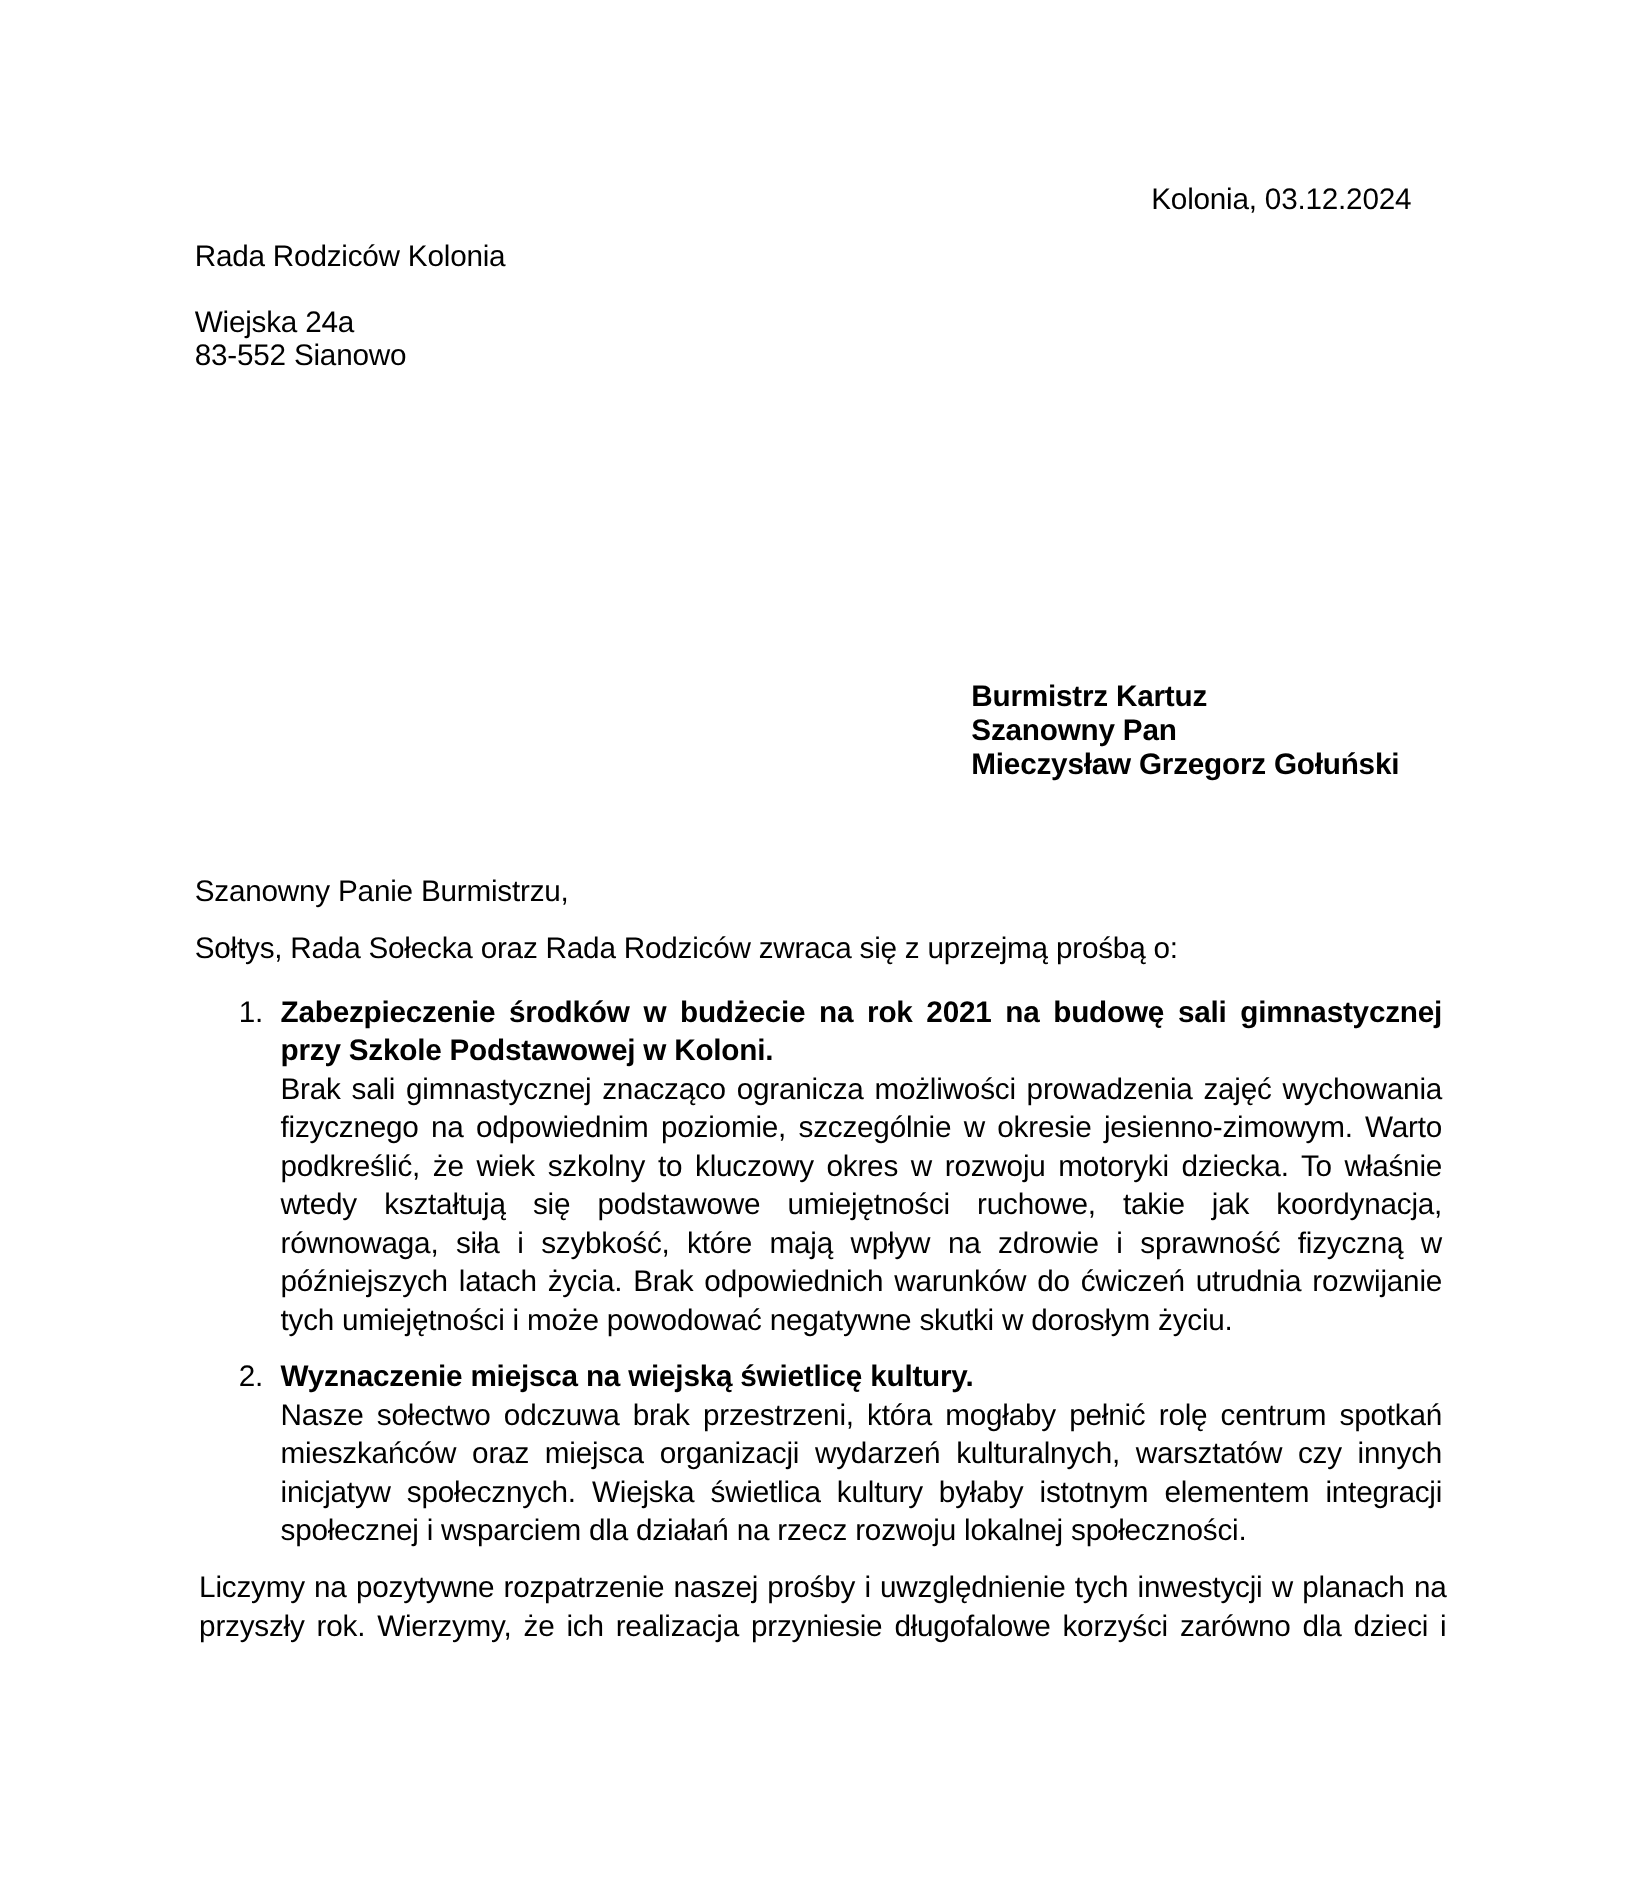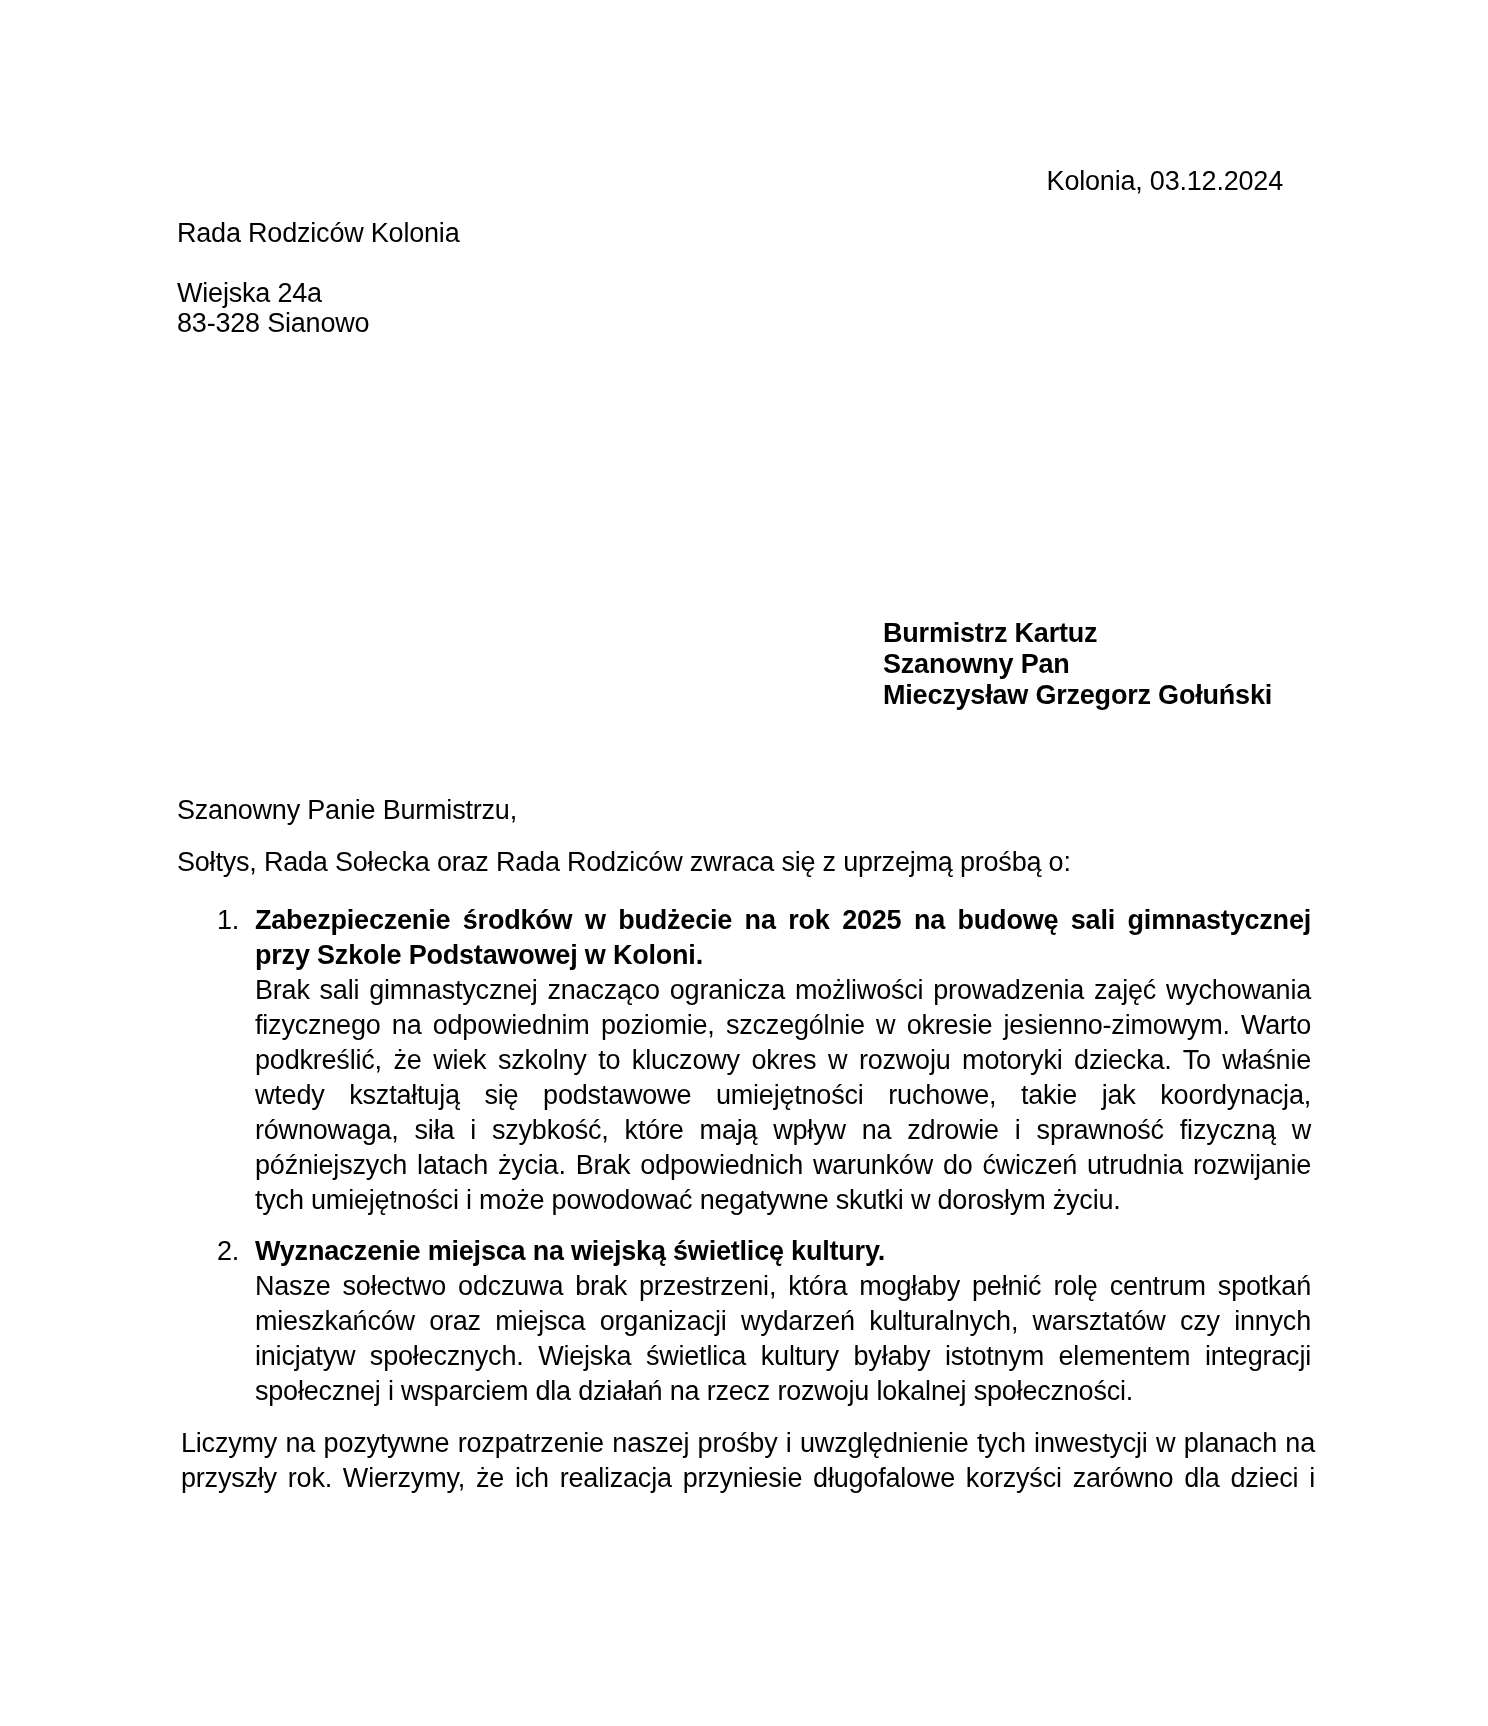--- a/index.html
+++ b/index.html
@@ -99,38 +99,38 @@
 </head>
 <body>
 
 <div class="page">
 
   <div class="abs date-line">Kolonia, 03.12.2024</div>
 
   <div class="abs sender">
     <div>Rada Rodziców Kolonia</div>
     <div class="addr1">Wiejska 24a</div>
-    <div>83-328 Sianowo</div>
+    <div>83-552 Sianowo</div>
   </div>
 
   <div class="abs recipient">
     <div>Burmistrz Kartuz</div>
     <div>Szanowny Pan</div>
     <div>Mieczysław Grzegorz Gołuński</div>
   </div>
 
   <div class="abs salutation">Szanowny Panie Burmistrzu,</div>
 
   <div class="abs intro">Sołtys, Rada Sołecka oraz Rada Rodziców zwraca się z uprzejmą prośbą o:</div>
 
   <div class="abs requests">
 
     <div class="request-item">
       <span class="request-number">1.</span>
-      <div class="request-heading">Zabezpieczenie środków w budżecie na rok 2025 na budowę sali gimnastycznej przy Szkole Podstawowej w Koloni.</div>
+      <div class="request-heading">Zabezpieczenie środków w budżecie na rok 2021 na budowę sali gimnastycznej przy Szkole Podstawowej w Koloni.</div>
       <div class="request-body">Brak sali gimnastycznej znacząco ogranicza możliwości prowadzenia zajęć wychowania fizycznego na odpowiednim poziomie, szczególnie w okresie jesienno-zimowym. Warto podkreślić, że wiek szkolny to kluczowy okres w rozwoju motoryki dziecka. To właśnie wtedy kształtują się podstawowe umiejętności ruchowe, takie jak koordynacja, równowaga, siła i szybkość, które mają wpływ na zdrowie i sprawność fizyczną w późniejszych latach życia. Brak odpowiednich warunków do ćwiczeń utrudnia rozwijanie tych umiejętności i może powodować negatywne skutki w dorosłym życiu.</div>
     </div>
 
     <div class="request-item">
       <span class="request-number">2.</span>
       <div class="request-heading">Wyznaczenie miejsca na wiejską świetlicę kultury.</div>
       <div class="request-body">Nasze sołectwo odczuwa brak przestrzeni, która mogłaby pełnić rolę centrum spotkań mieszkańców oraz miejsca organizacji wydarzeń kulturalnych, warsztatów czy innych inicjatyw społecznych. Wiejska świetlica kultury byłaby istotnym elementem integracji społecznej i wsparciem dla działań na rzecz rozwoju lokalnej społeczności.</div>
     </div>
 
   </div>

